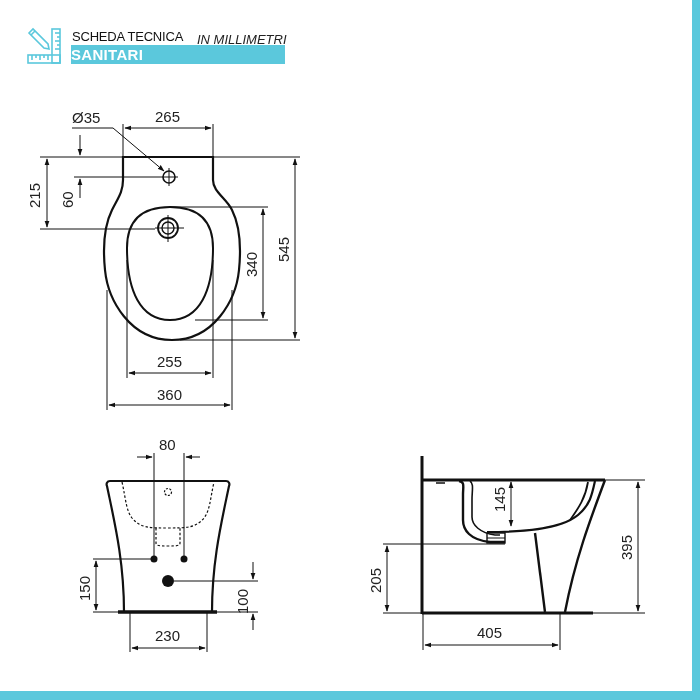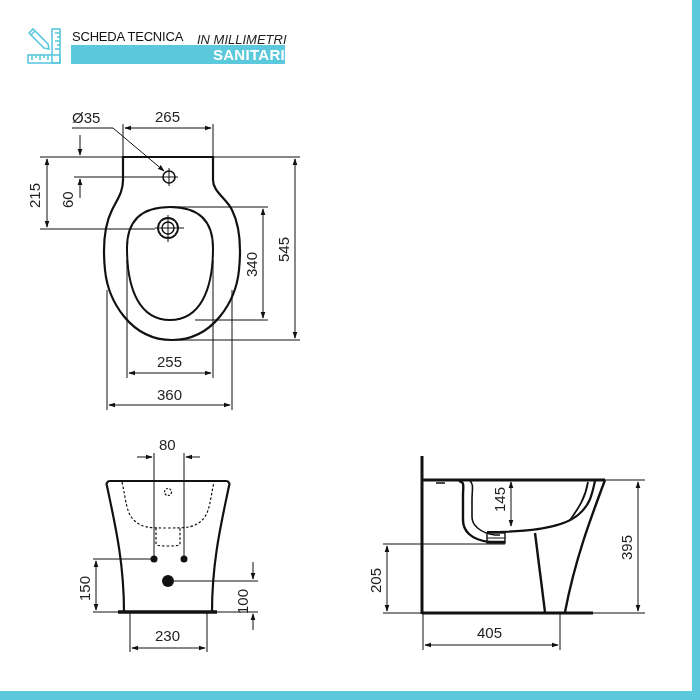--- a/index.html
+++ b/index.html
@@ -3,21 +3,21 @@
 <meta charset="utf-8">
 <style>
   html, body { margin: 0; padding: 0; background: #ffffff; }
   body { width: 700px; height: 700px; position: relative; overflow: hidden; font-family: "Liberation Sans", sans-serif; }
   .frame-right { position: absolute; left: 692px; top: 0; width: 8px; height: 700px; background: #5bc8dc; }
   .frame-bottom { position: absolute; left: 0; top: 691px; width: 700px; height: 9px; background: #5bc8dc; }
   .header { position: absolute; left: 26px; top: 27px; }
   .logo-icon { position: absolute; left: 0; top: 0; width: 38px; height: 38px; }
   .title { position: absolute; left: 46px; top: 2px; font-size: 13px; color: #111; white-space: nowrap; letter-spacing: -0.2px; }
   .subtitle { position: absolute; left: 171px; top: 5px; font-style: italic; font-size: 13px; color: #222; white-space: nowrap; }
-  .banner { position: absolute; left: 45px; top: 18px; width: 214px; height: 19px; background: #5bc8dc; color: #fff; font-weight: bold; font-size: 15px; text-align: right; line-height: 19px; letter-spacing: 0.3px; }
+  .banner { position: absolute; left: 45px; top: 18px; width: 214px; height: 19px; background: #5bc8dc; color: #fff; font-weight: bold; font-size: 15px; text-align: left; line-height: 19px; letter-spacing: 0.3px; }
   svg.drawing { position: absolute; left: 0; top: 0; }
   .dim { font-family: "Liberation Sans", sans-serif; font-size: 15px; fill: #222; }
 </style>
 </head>
 <body>
 
 <div class="frame-right"></div>
 <div class="frame-bottom"></div>
 
 <div class="header">

